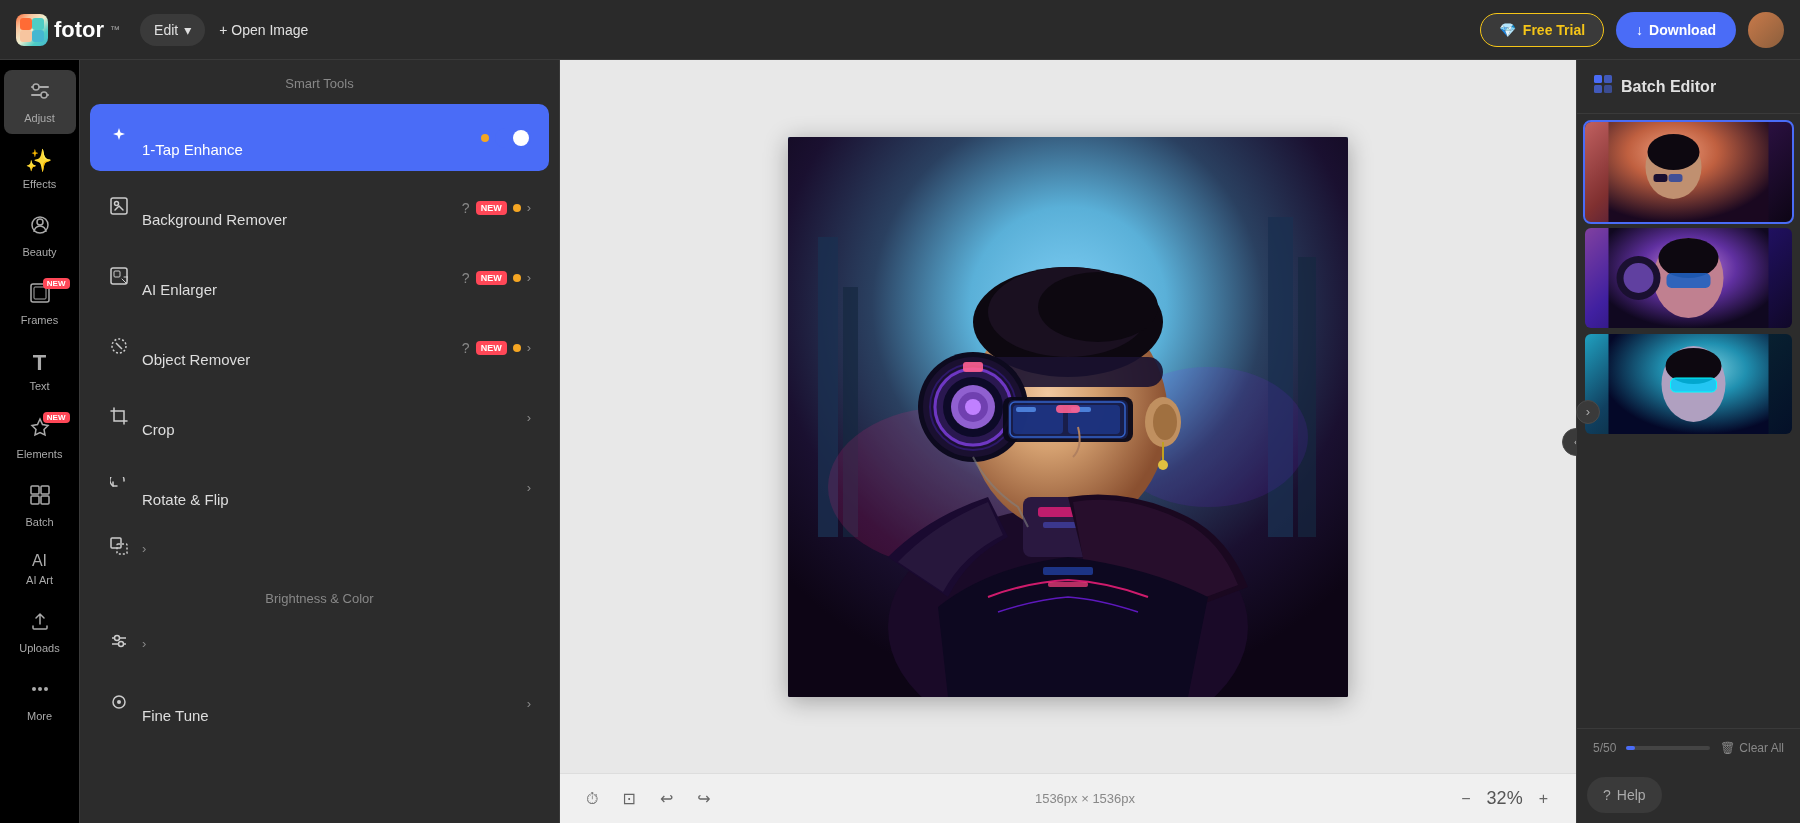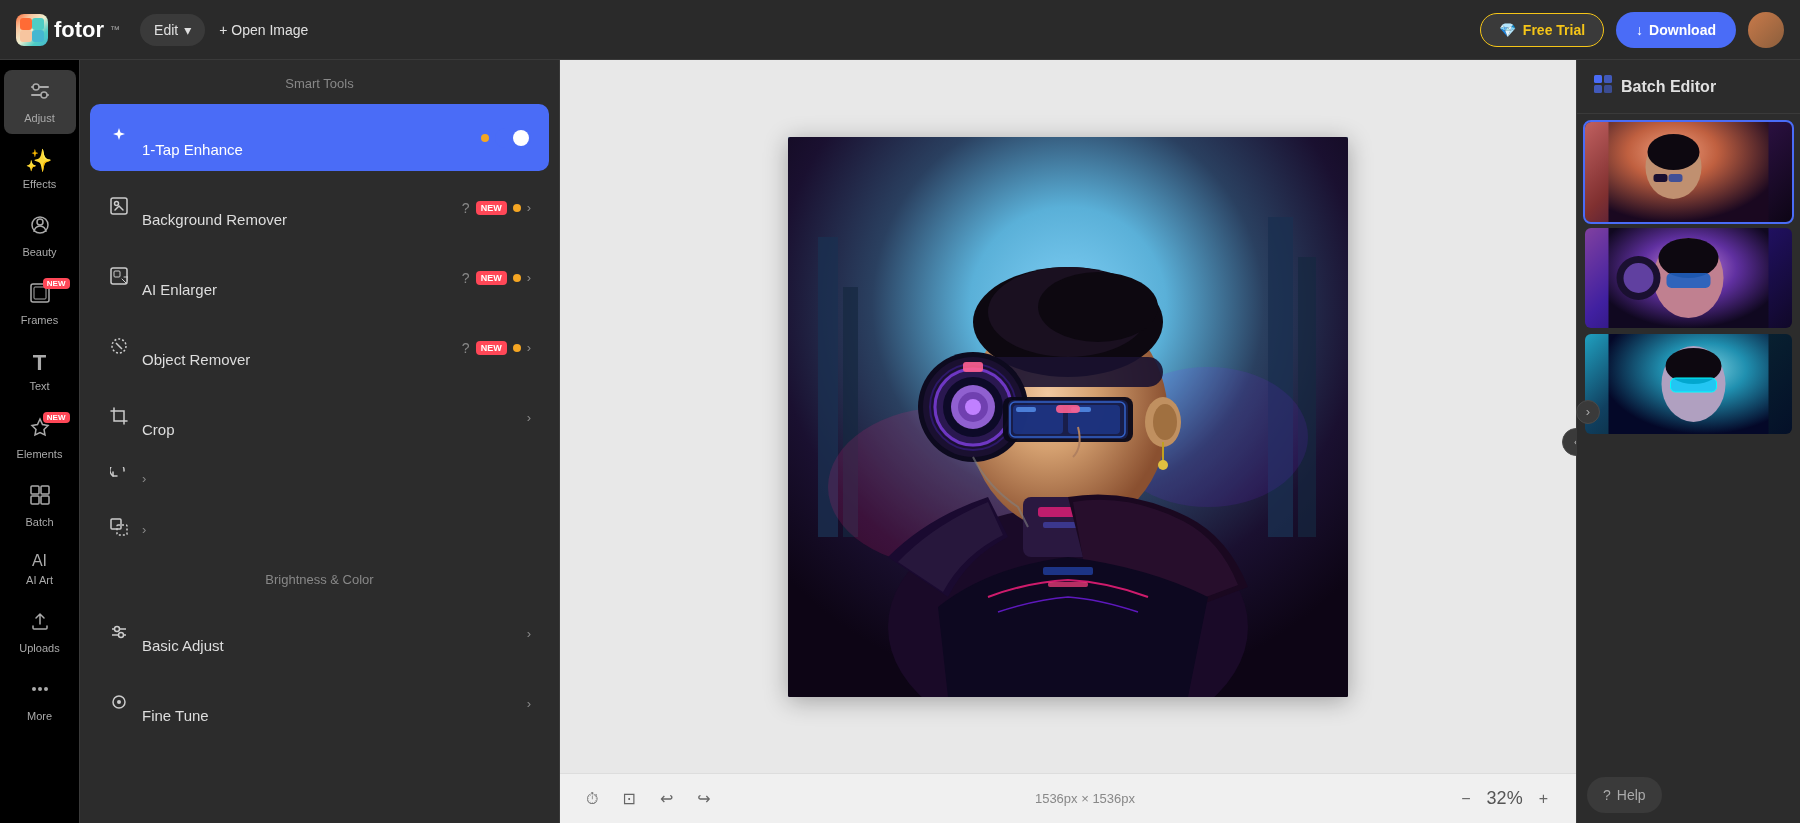--- a/index.html
+++ b/index.html
@@ -293,20 +293,21 @@
       <span class="chevron">›</span>
     </div>
 
     <div class="tool-item">
       <div class="tool-icon">
         <svg width="18" height="18" viewBox="0 0 18 18" fill="none">
           <path d="M14 4A7 7 0 103 9" stroke="#ccc" stroke-width="1.5" stroke-linecap="round"></path>
           <path d="M3 5v4h4" stroke="#ccc" stroke-width="1.5" stroke-linecap="round" stroke-linejoin="round"></path>
         </svg>
       </div>
+      <span class="tool-name">Rotate &amp; Flip</span>
       <span class="chevron">›</span>
     </div>
 
     <div class="tool-item">
       <div class="tool-icon">
         <svg width="18" height="18" viewBox="0 0 18 18" fill="none">
           <rect x="1" y="1" width="10" height="10" rx="1" stroke="#ccc" stroke-width="1.5" fill="none"></rect>
           <rect x="7" y="7" width="10" height="10" rx="1" stroke="#ccc" stroke-width="1.5" fill="none" stroke-dasharray="2 2"></rect>
         </svg>
       </div>
@@ -317,21 +318,20 @@
 
     <div class="tool-item">
       <div class="tool-icon">
         <svg width="18" height="18" viewBox="0 0 18 18" fill="none">
           <line x1="2" y1="6" x2="16" y2="6" stroke="#ccc" stroke-width="1.5"></line>
           <circle cx="7" cy="6" r="2.5" fill="#2c2c2c" stroke="#ccc" stroke-width="1.5"></circle>
           <line x1="2" y1="12" x2="16" y2="12" stroke="#ccc" stroke-width="1.5"></line>
           <circle cx="11" cy="12" r="2.5" fill="#2c2c2c" stroke="#ccc" stroke-width="1.5"></circle>
         </svg>
       </div>
-      <span class="tool-name">Basic Adjust</span>
       <span class="chevron">›</span>
     </div>
 
     <div class="tool-item">
       <div class="tool-icon">
         <svg width="18" height="18" viewBox="0 0 18 18" fill="none">
           <circle cx="9" cy="9" r="6" stroke="#ccc" stroke-width="1.5" fill="none"></circle>
           <circle cx="9" cy="9" r="2" fill="#ccc"></circle>
         </svg>
       </div>
@@ -531,20 +531,30 @@
             <rect width="160" height="100" fill="url(#t3)"></rect>
             <ellipse cx="85" cy="50" rx="32" ry="38" fill="#b0a0c0"></ellipse>
             <ellipse cx="85" cy="32" rx="28" ry="18" fill="#0d0810"></ellipse>
             <rect x="62" y="44" width="46" height="14" rx="5" fill="#00d0ff" opacity="0.8"></rect>
             <rect x="62" y="44" width="46" height="14" rx="5" fill="none" stroke="#00ffff" stroke-width="1"></rect>
           </svg>
         </div>
       </div>
     </div>
 
+    <div class="batch-bottom">
+      <span class="batch-count">5/50</span>
+      <div class="batch-progress-bar">
+        <div class="batch-progress-fill" style="width: 10%;"></div>
+      </div>
+      <button class="clear-all-btn">
+        <span>🗑</span>
+        <span>Clear All</span>
+      </button>
+    </div>
 
     <div style="position:relative;">
       <button class="help-btn">
         <span>?</span>
         <span>Help</span>
       </button>
     </div>
   </div>
 
   <div style="position:absolute; right:200px; top:50%; transform:translateY(-50%); z-index:20;">

